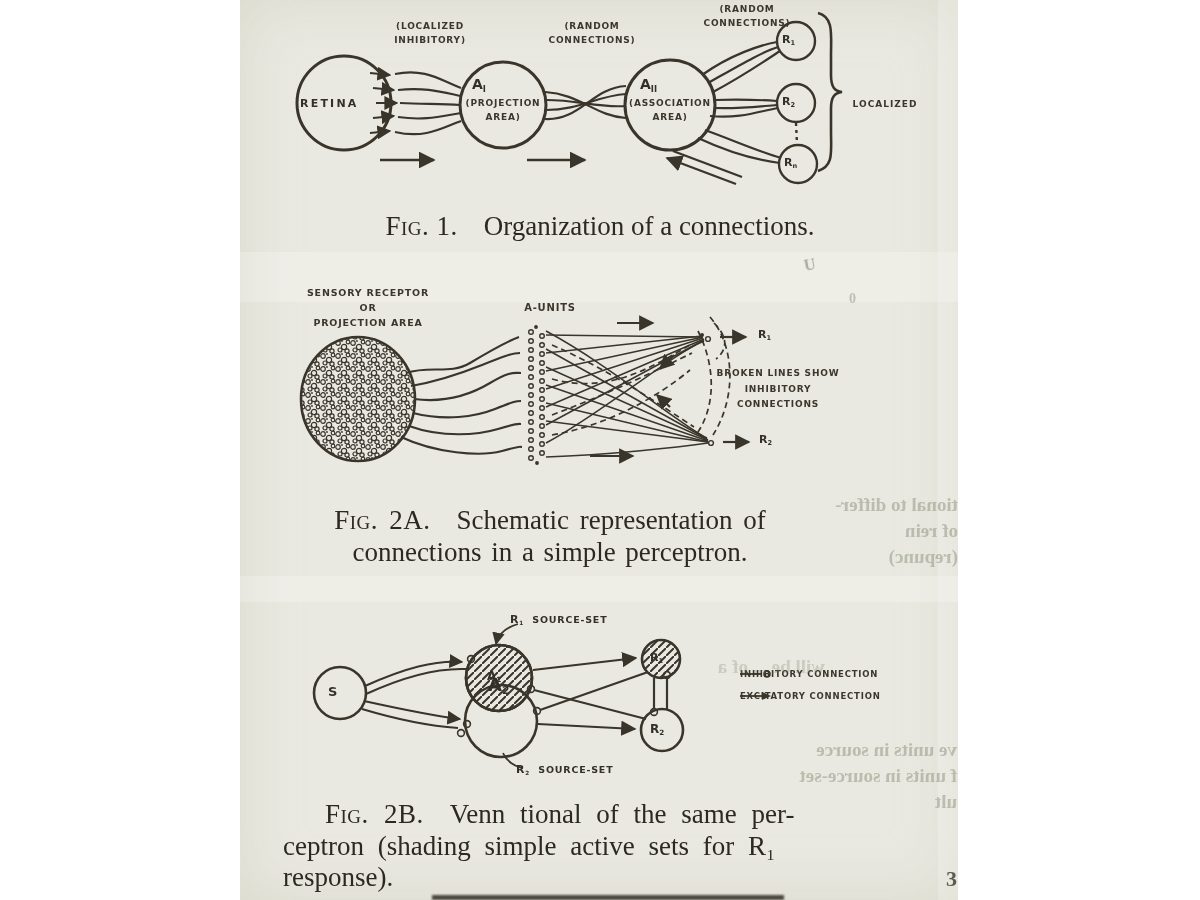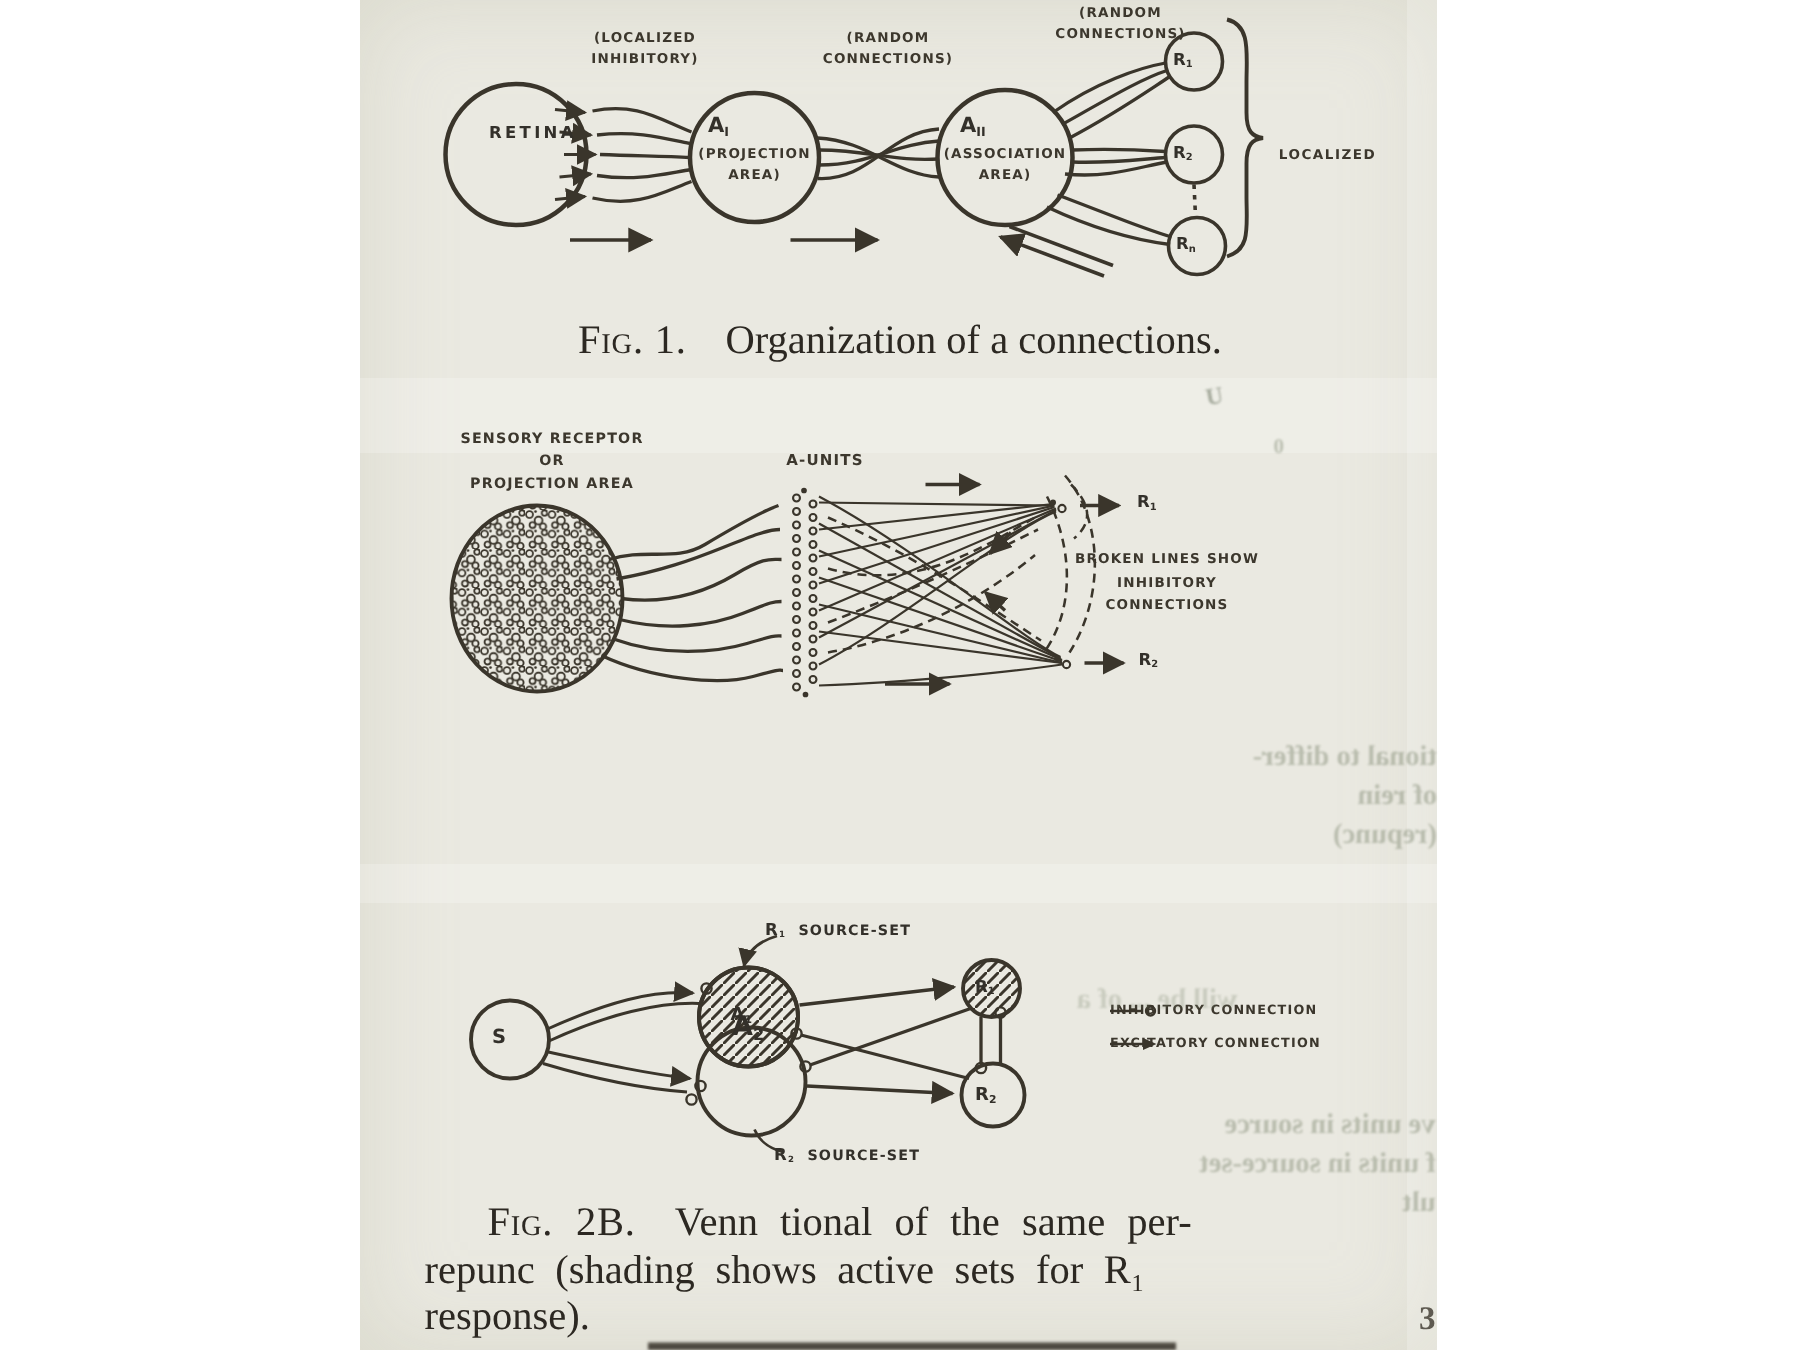--- a/index.html
+++ b/index.html
@@ -94,21 +94,21 @@
       <path d="M433 151 L502 177"></path>
     </g>
   </svg>
 
   <div class="flabel" style="left:372px;top:20px;width:116px;">(LOCALIZED
 INHIBITORY)</div>
   <div class="flabel" style="left:534px;top:20px;width:116px;">(RANDOM
 CONNECTIONS)</div>
   <div class="flabel" style="left:690px;top:3px;width:114px;">(RANDOM
 CONNECTIONS)</div>
-  <div class="node-label" style="left:300px;top:82px;width:88px;font-size:11px;letter-spacing:2.2px;margin-left:26px;">RETINA</div>
+  <div class="node-label" style="left:300px;top:97px;width:88px;font-size:11px;letter-spacing:2.2px;">RETINA</div>
   <div class="node-label" style="left:472px;top:76px;width:62px;font-size:14px;"><span>A</span><span class="sub">I</span></div>
   <div class="flabel" style="left:456px;top:97px;width:94px;">(PROJECTION
 AREA)</div>
   <div class="node-label" style="left:640px;top:76px;width:62px;font-size:14px;"><span>A</span><span class="sub">II</span></div>
   <div class="flabel" style="left:623px;top:97px;width:94px;">(ASSOCIATION
 AREA)</div>
   <div class="node-label" style="left:782px;top:33px;width:28px;font-size:11px;"><span>R</span><span class="sub">1</span></div>
   <div class="node-label" style="left:782px;top:95px;width:28px;font-size:11px;"><span>R</span><span class="sub">2</span></div>
   <div class="node-label" style="left:784px;top:156px;width:28px;font-size:11px;"><span>R</span><span class="sub">n</span></div>
   <div class="flabel" style="left:843px;top:98px;width:84px;letter-spacing:1px;">LOCALIZED</div>
@@ -224,20 +224,24 @@
   <div class="flabel" style="left:293px;top:285px;width:150px;font-size:9.5px;line-height:15px;">SENSORY RECEPTOR
 OR
 PROJECTION AREA</div>
   <div class="flabel" style="left:513px;top:301px;width:74px;font-size:10px;">A-UNITS</div>
   <div class="node-label" style="left:758px;top:328px;width:28px;font-size:11px;"><span>R</span><span class="sub">1</span></div>
   <div class="flabel" style="left:703px;top:366px;width:150px;line-height:15.5px;">BROKEN LINES SHOW
 INHIBITORY
 CONNECTIONS</div>
   <div class="node-label" style="left:759px;top:433px;width:28px;font-size:11px;"><span>R</span><span class="sub">2</span></div>
 
+  <div class="caption" style="left:255px;top:505px;width:590px;text-align:center;">
+    <div style="word-spacing:4px;"><span class="fig-label">Fig. 2A.</span><span class="gap"></span><span>Schematic representation of</span></div>
+    <div style="word-spacing:3px;">connections in a simple perceptron.</div>
+  </div>
 
   <svg style="left:290px;top:600px;" width="440" height="200" viewBox="0 0 440 200">
     <defs>
       <pattern id="hatch" patternUnits="userSpaceOnUse" width="8" height="8">
         <path d="M-2 10 L10 -2" stroke="#3a352b" stroke-width="2"></path>
       </pattern>
     </defs>
 
     <g class="ink" stroke-width="2">
       <path d="M75 86 C115 68 145 60 172 62" marker-end="url(#arr)"></path>
@@ -298,21 +302,21 @@
   <div class="legend-row" style="left:740px;top:691px;">
     <svg width="32" height="10">
         <line x1="0" y1="5" x2="24" y2="5" stroke="#3a352b" stroke-width="1.8"></line>
         <path d="M22 1 L31 5 L22 9 z" fill="#3a352b"></path>
       </svg>
     <span>EXCITATORY CONNECTION</span>
   </div>
 
   <div class="caption" style="left:283px;top:799px;width:586px;text-align:left;">
     <div style="padding-left:42px;word-spacing:8px;"><span class="fig-label">Fig. 2B.</span><span class="gap"></span><span>Venn tional of the same per-</span></div>
-    <div style="word-spacing:7px;">repunc (shading shows active sets for R₁</div>
+    <div style="word-spacing:7px;">ceptron (shading simple active sets for R₁</div>
     <div>response).</div>
   </div>
 
   <div class="bleed" style="left:804px;top:256px;font-size:16px;color:rgba(95,105,85,.5);transform:rotate(-10deg);">U</div>
   <div class="bleed" style="left:849px;top:291px;font-size:14px;">0</div>
   <div class="bleed mirror" style="left:798px;top:492px;width:160px;font-size:19px;line-height:26px;">tional to differ-
 of rein
 (repunc)</div>
   <div class="bleed mirror" style="left:430px;top:656px;width:395px;font-size:19px;color:rgba(118,128,104,.28);">will be  ...  of a</div>
   <div class="bleed mirror" style="left:742px;top:737px;width:215px;font-size:19px;line-height:26px;">ve units in source

